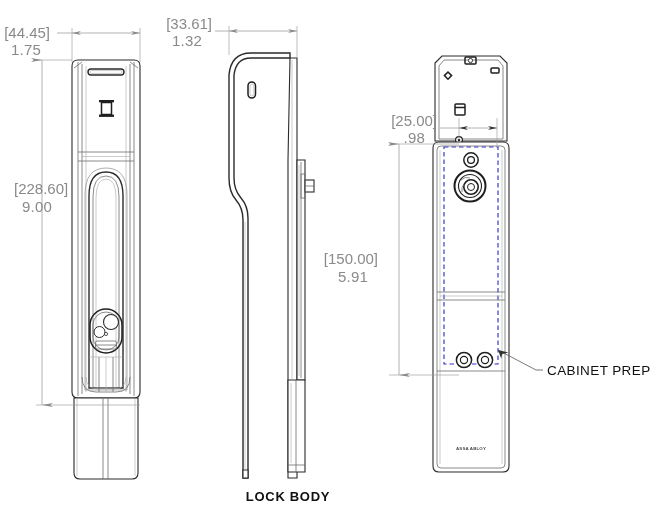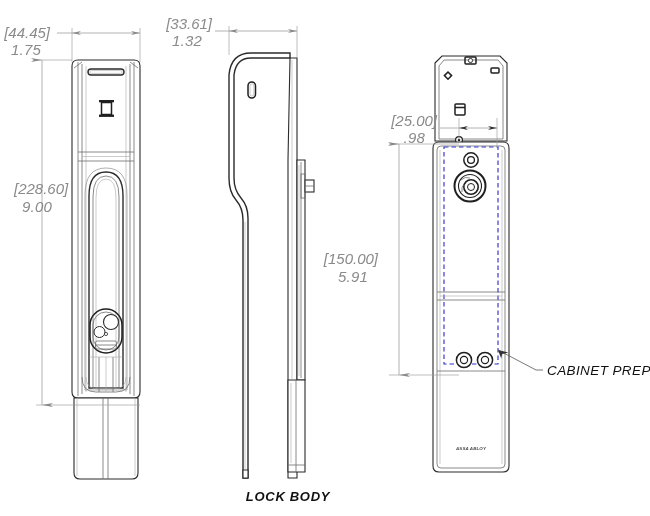--- a/index.html
+++ b/index.html
@@ -15,21 +15,20 @@
     overflow: hidden;
     font-family: "Liberation Sans", sans-serif;
     color: #1a1a1a;
   }
   #drawing-root {
     position: absolute;
     left: 0;
     top: 0;
     width: 650px;
     height: 516px;
-    font-style: italic;
   }
   svg.drawing {
     display: block;
     width: 650px;
     height: 516px;
   }
   
   .dim-text {
     font-family: "Liberation Sans", sans-serif;
     font-size: 15px;

